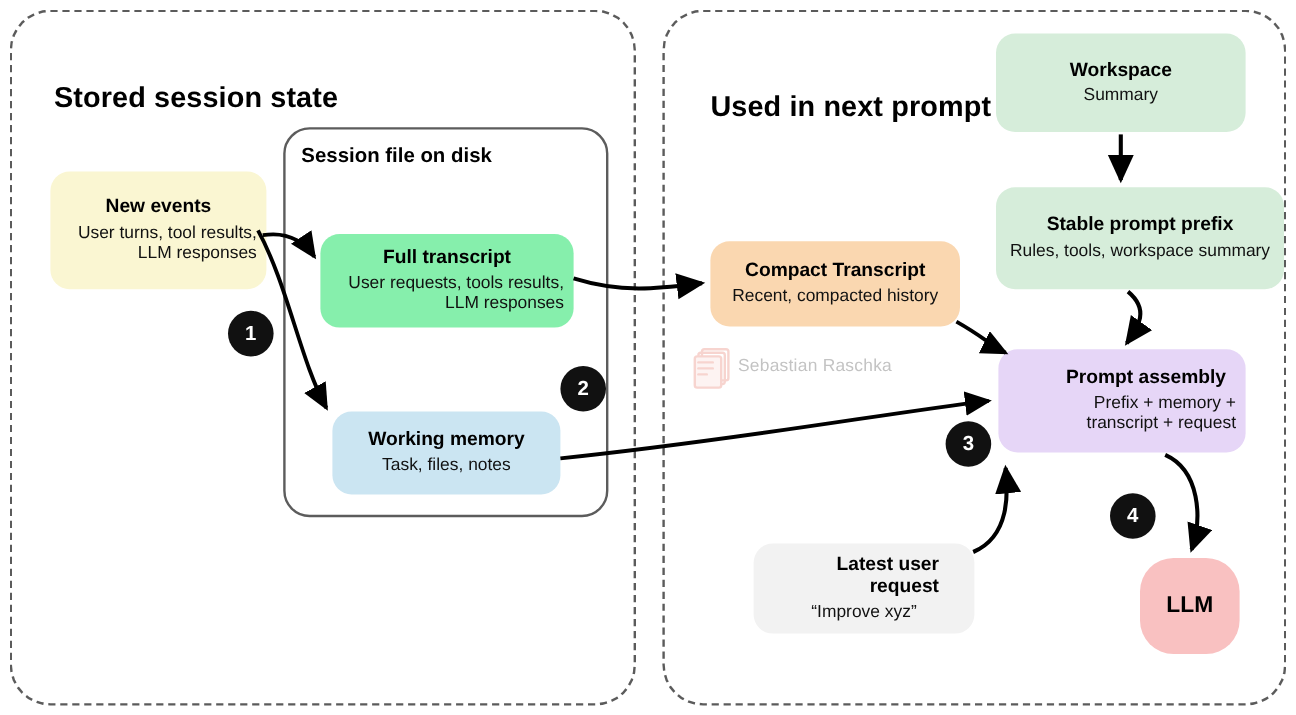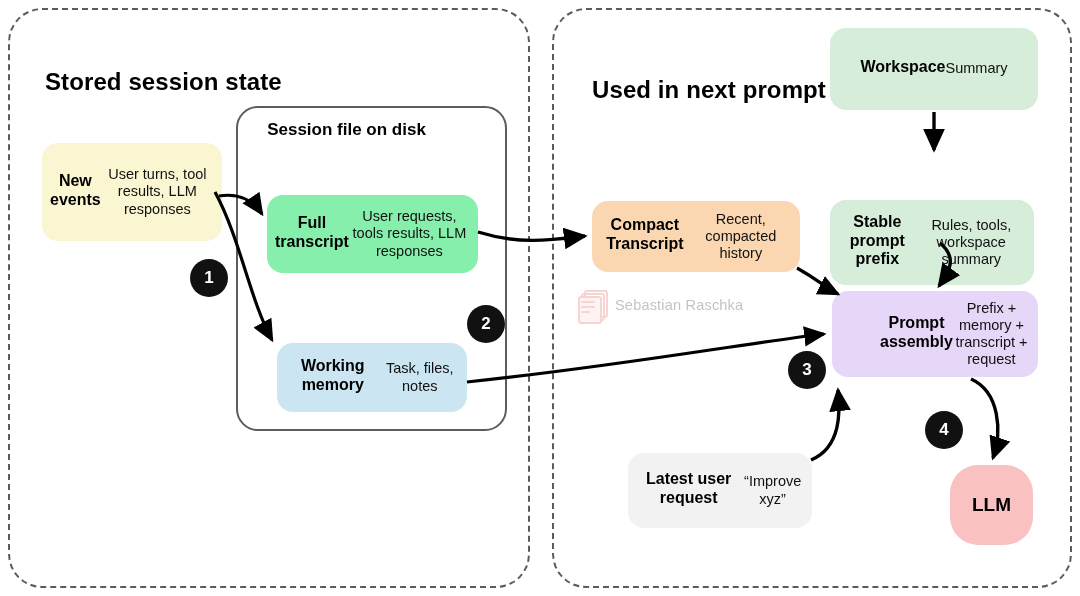--- a/index.html
+++ b/index.html
@@ -49,24 +49,24 @@
     white-space:nowrap;
     text-align:center;
   }
 
   
   .node{
     position:absolute;
     box-sizing:border-box;
     border-radius:16px;
     display:flex;
-    flex-direction:row;
+    flex-direction:column;
     align-items:center;
     justify-content:center;
-    text-align:center;
+    text-align:right;
     padding:5px 8px;
     line-height:1.18;
   }
   .node .t{
     font-weight:bold;
     font-size:16px;
     color:#000;
     margin-bottom:3px;
   }
   .node .s{
@@ -131,21 +131,21 @@
 </style>
 </head>
 <body>
 
 <div id="canvas">
 
   <div class="panel" style="left:8px; top:8px; width:522px; height:580px;"></div>
   <div class="panel-title" style="left:45px; top:68px;">Stored session state</div>
 
   <div class="subpanel" style="left:236px; top:106px; width:271px; height:325px;"></div>
-  <div class="subpanel-title" style="left:236px; top:120px; width:221px;">Session file on disk</div>
+  <div class="subpanel-title" style="left:220px; top:120px; width:221px;">Session file on disk</div>
 
   <div class="node" style="left:42px; top:143px; width:180px; height:98px; background:#faf6d2;">
     <div class="t">New events</div>
     <div class="s">User turns, tool results, LLM responses</div>
   </div>
 
   <div class="node" style="left:267px; top:195px; width:211px; height:78px; background:#86efac;">
     <div class="t">Full transcript</div>
     <div class="s">User requests, tools results, LLM responses</div>
   </div>
@@ -161,21 +161,21 @@
   <div class="node" style="left:592px; top:201px; width:208px; height:71px; background:#fad7b0;">
     <div class="t">Compact Transcript</div>
     <div class="s">Recent, compacted history</div>
   </div>
 
   <div class="node" style="left:830px; top:28px; width:208px; height:82px; background:#d6edda;">
     <div class="t">Workspace</div>
     <div class="s">Summary</div>
   </div>
 
-  <div class="node" style="left:830px; top:156px; width:204px; height:85px; background:#d6edda;margin-top:44px;">
+  <div class="node" style="left:830px; top:156px; width:240px; height:85px; background:#d6edda;">
     <div class="t">Stable prompt prefix</div>
     <div class="s">Rules, tools, workspace summary</div>
   </div>
 
   <div class="node" style="left:832px; top:291px; width:206px; height:86px; background:#e6d6f7;padding-left:48px;">
     <div class="t">Prompt assembly</div>
     <div class="s">Prefix + memory + transcript + request</div>
   </div>
 
   <div class="node" style="left:628px; top:453px; width:184px; height:75px; background:#f2f2f2;">

